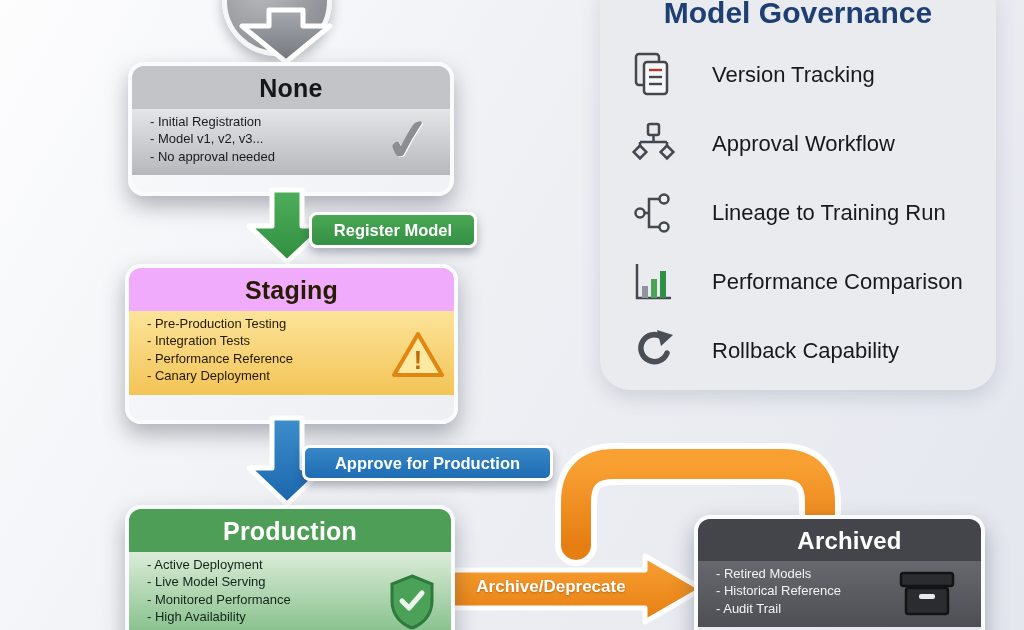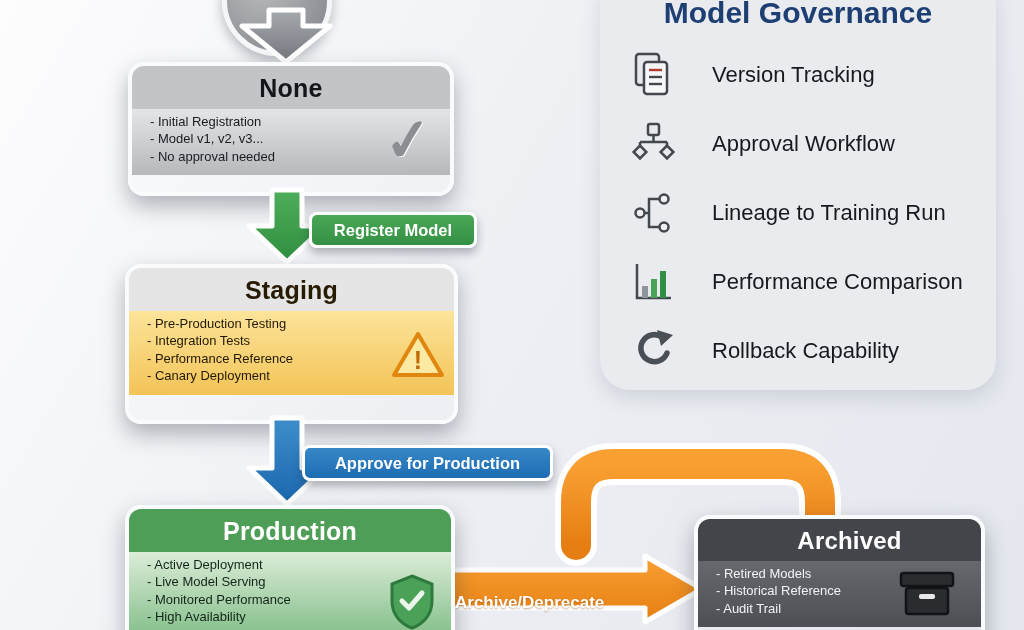--- a/index.html
+++ b/index.html
@@ -31,21 +31,21 @@
     font-size: 13px;
     line-height: 1.34;
   }
   .stage-items div { white-space: nowrap; }
 
   .box-none  { left:128px; top:62px;  width:318px; height:126px; }
   .box-none .stage-head  { background:#c2c4c8; color:#14161a; }
   .box-none .stage-items { background:linear-gradient(180deg,#e4e5e7,#b6b8bc); color:#191b1f; }
 
   .box-staging { left:125px; top:264px; width:325px; height:152px; }
-  .box-staging .stage-head  { background:#e5e5e5; color:#271c03; }
+  .box-staging .stage-head  { background:#f0abfc; color:#271c03; }
   .box-staging .stage-items { background:linear-gradient(180deg,#fce49a,#f3c457); color:#231a04; }
 
   .box-production { left:125px; top:505px; width:322px; height:140px; }
   .box-production .stage-head  { background:#4f9e57; color:#ffffff; }
   .box-production .stage-items { background:linear-gradient(180deg,#dcecd8,#84bf8a); color:#13261a; }
 
   .box-archived { left:694px; top:515px; width:283px; height:130px; }
   .box-archived .stage-head  { background:#43454a; color:#ffffff; font-size:24px;padding-left:20px; }
   .box-archived .stage-items { background:linear-gradient(180deg,#66686d,#4d4f54); color:#f3f3f4; }
 
@@ -63,24 +63,23 @@
     text-align: center;
   }
   .badge-register { left:309px; top:212px; width:162px; height:30px;
     background: linear-gradient(180deg,#4aa755,#349043); }
   .badge-approve  { left:302px; top:445px; width:245px; height:30px;
     background: linear-gradient(180deg,#3787c7,#1e6cb3); }
 
   .archive-label {
     position: absolute;
     left: 455px; top: 577px; width: 192px;
-    text-align: left;
+    text-align: center;
     color: #ffffff; font-weight: bold; font-size: 17px;
     text-shadow: 0 1px 2px rgba(120,60,0,.45);
-    margin-top: 16px;
   }
 
   
   .gov-panel {
     position: absolute;
     left: 600px; top: -24px; width: 396px; height: 414px;
     background: #e9ebef;
     border-radius: 30px;
     box-shadow: 0 8px 20px rgba(80,90,110,.18);
   }

